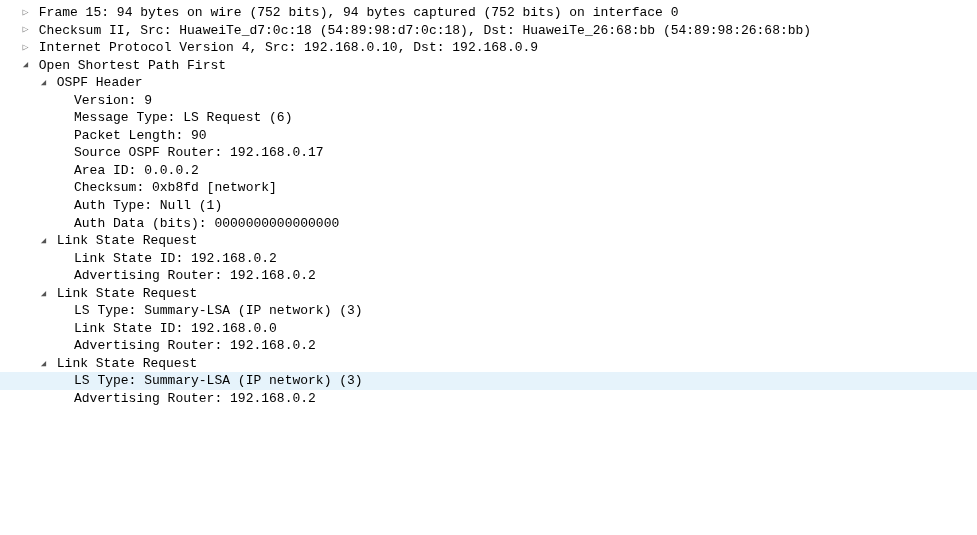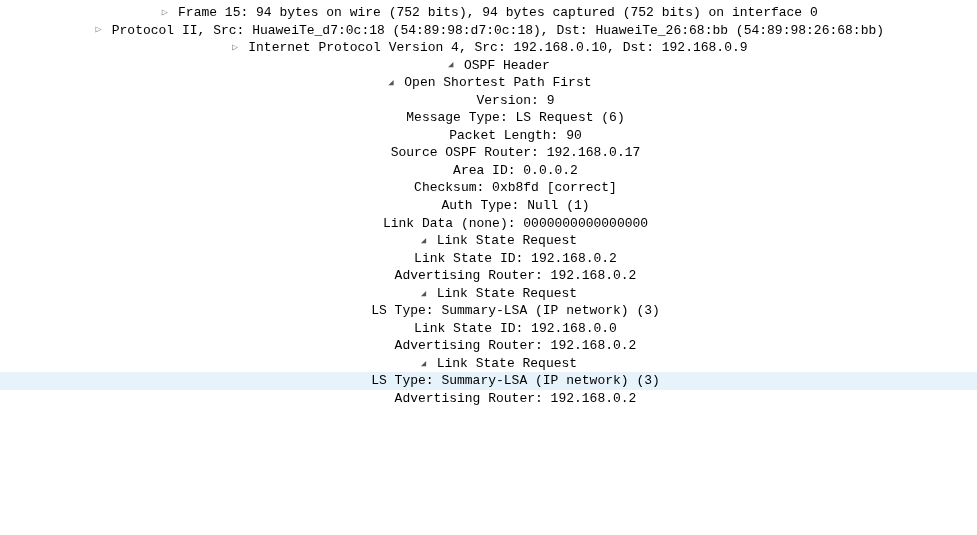--- a/index.html
+++ b/index.html
@@ -8,21 +8,20 @@
       font-size: 13px;
       background: #ffffff;
       color: #000000;
       padding: 4px 0;
       width: 977px;
       line-height: 1.35;
     }
     .tree-row {
       white-space: pre;
       padding: 0 20px;
-      text-align: center;
     }
     .tree-row.selected {
       background: #e6f3fb;
     }
     .triangle {
       display: inline-block;
       width: 11px;
       font-size: 10px;
       color: #888888;
       text-align: center;
@@ -35,36 +34,36 @@
     .indent-1 { width: 18px; }
     .indent-3 { width: 54px; }
   </style>
 </head>
 <body>
 
 <div class="tree">
 
   <div class="tree-row"><span class="indent indent-0"></span><span class="triangle collapsed"></span> <span>Frame 15: 94 bytes on wire (752 bits), 94 bytes captured (752 bits) on interface 0</span></div>
 
-  <div class="tree-row"><span class="indent indent-0"></span><span class="triangle collapsed"></span> <span>Protocol II, Src: HuaweiTe_d7:0c:18 (54:89:98:d7:0c:18), Dst: HuaweiTe_26:68:bb (54:89:98:26:68:bb)</span></div>
+  <div class="tree-row"><span class="indent indent-0"></span><span class="triangle collapsed"></span> <span>Checksum II, Src: HuaweiTe_d7:0c:18 (54:89:98:d7:0c:18), Dst: HuaweiTe_26:68:bb (54:89:98:26:68:bb)</span></div>
 
   <div class="tree-row"><span class="indent indent-0"></span><span class="triangle collapsed"></span> <span>Internet Protocol Version 4, Src: 192.168.0.10, Dst: 192.168.0.9</span></div>
 
+  <div class="tree-row"><span class="indent indent-0"></span><span class="triangle expanded"></span> <span>Open Shortest Path First</span></div>
+
   <div class="tree-row"><span class="indent indent-1"></span><span class="triangle expanded"></span> <span>OSPF Header</span></div>
-
-  <div class="tree-row"><span class="indent indent-0"></span><span class="triangle expanded"></span> <span>Open Shortest Path First</span></div>
 
   <div class="tree-row"><span class="indent indent-3"></span><span>Version: 9</span></div>
   <div class="tree-row"><span class="indent indent-3"></span><span>Message Type: LS Request (6)</span></div>
   <div class="tree-row"><span class="indent indent-3"></span><span>Packet Length: 90</span></div>
   <div class="tree-row"><span class="indent indent-3"></span><span>Source OSPF Router: 192.168.0.17</span></div>
   <div class="tree-row"><span class="indent indent-3"></span><span>Area ID: 0.0.0.2</span></div>
-  <div class="tree-row"><span class="indent indent-3"></span><span>Checksum: 0xb8fd [correct]</span></div>
+  <div class="tree-row"><span class="indent indent-3"></span><span>Checksum: 0xb8fd [network]</span></div>
   <div class="tree-row"><span class="indent indent-3"></span><span>Auth Type: Null (1)</span></div>
-  <div class="tree-row"><span class="indent indent-3"></span><span>Link Data (none): 0000000000000000</span></div>
+  <div class="tree-row"><span class="indent indent-3"></span><span>Auth Data (bits): 0000000000000000</span></div>
 
   <div class="tree-row"><span class="indent indent-1"></span><span class="triangle expanded"></span> <span>Link State Request</span></div>
   <div class="tree-row"><span class="indent indent-3"></span><span>Link State ID: 192.168.0.2</span></div>
   <div class="tree-row"><span class="indent indent-3"></span><span>Advertising Router: 192.168.0.2</span></div>
 
   <div class="tree-row"><span class="indent indent-1"></span><span class="triangle expanded"></span> <span>Link State Request</span></div>
   <div class="tree-row"><span class="indent indent-3"></span><span>LS Type: Summary-LSA (IP network) (3)</span></div>
   <div class="tree-row"><span class="indent indent-3"></span><span>Link State ID: 192.168.0.0</span></div>
   <div class="tree-row"><span class="indent indent-3"></span><span>Advertising Router: 192.168.0.2</span></div>
 

